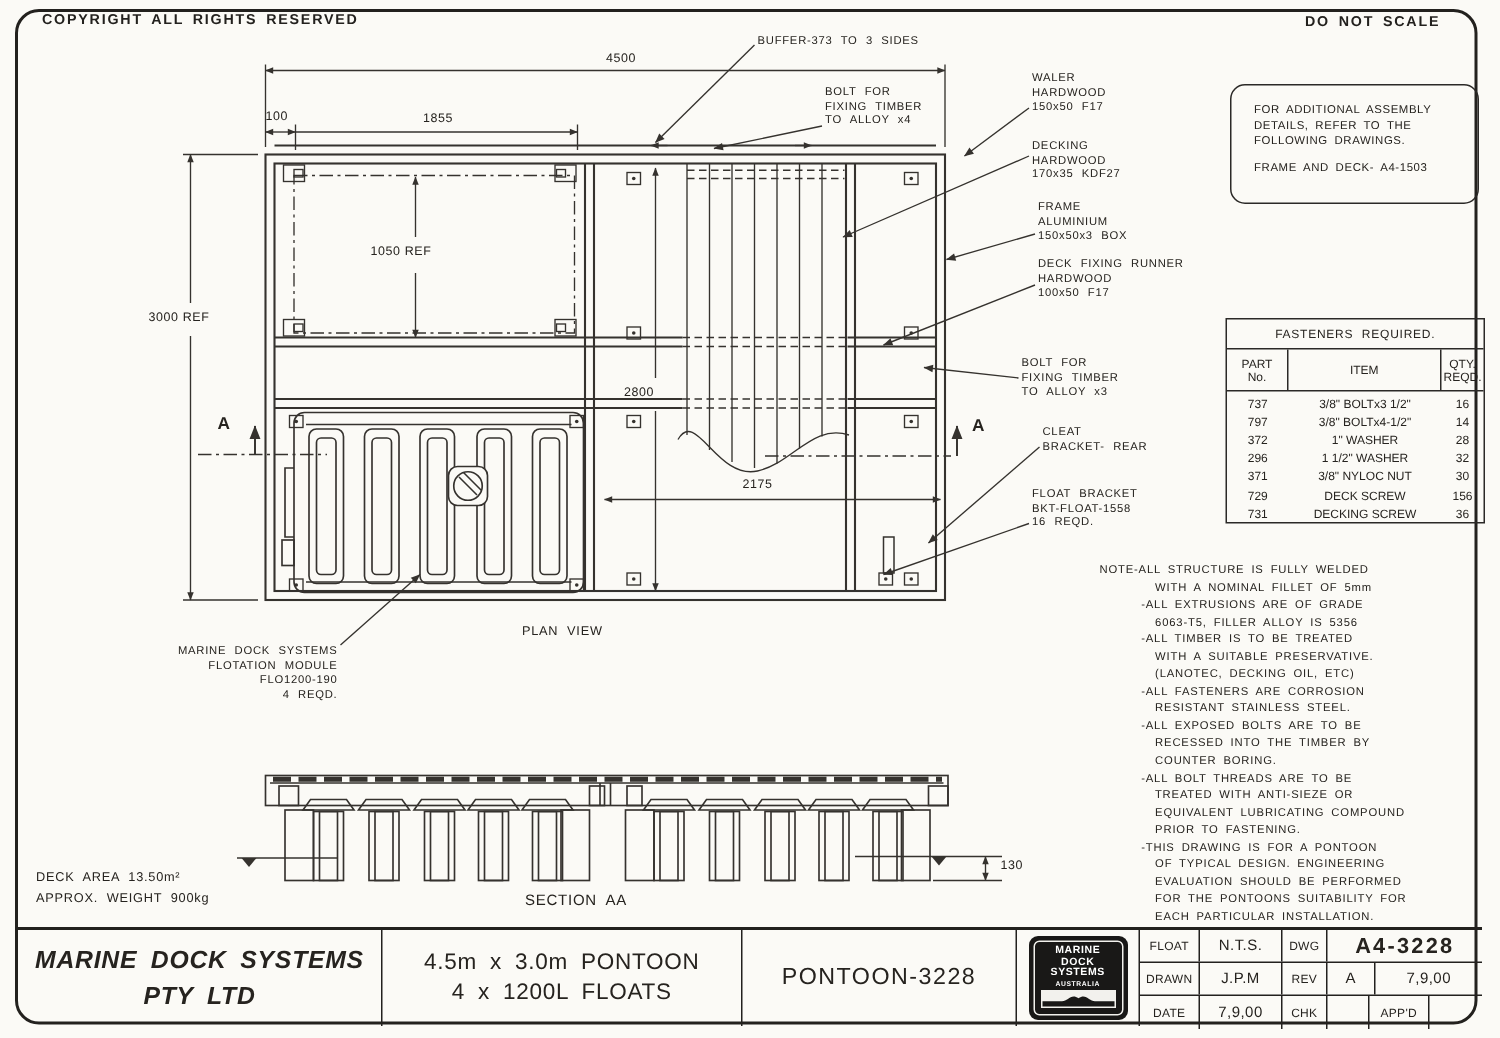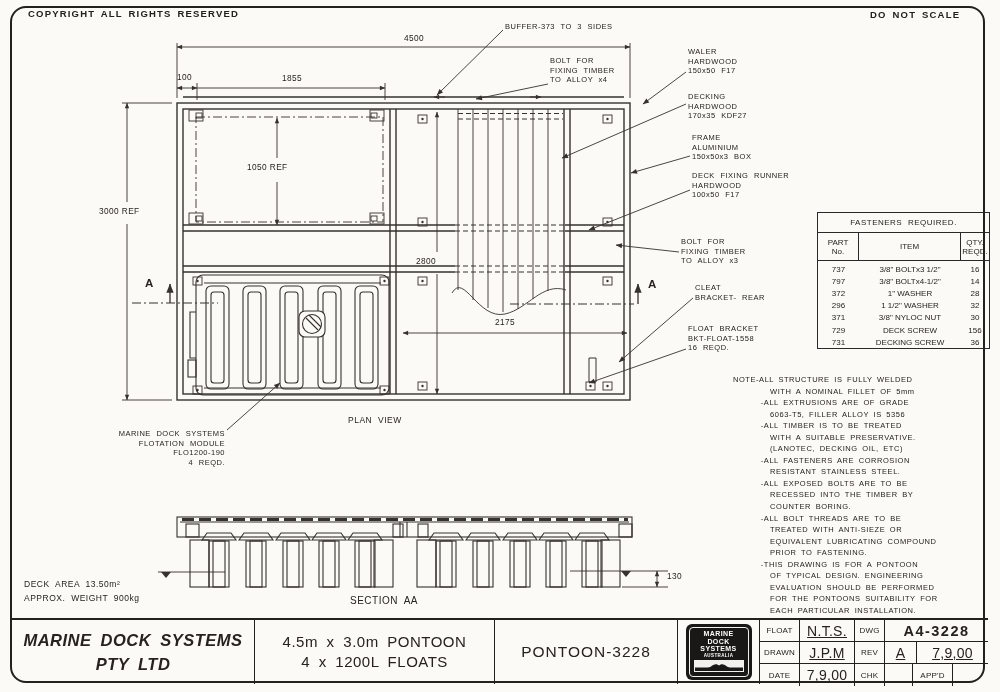--- a/index.html
+++ b/index.html
@@ -42,21 +42,21 @@
   .tb-size{width:240px;font-size:15px;line-height:20px;letter-spacing:.5px;word-spacing:4px;}
   .tb-name{width:183px;font-size:15.5px;letter-spacing:1px;}
   .tb-logo{width:82px;}
   .tb-grid{width:228px;border-right:none;display:block;}
   .tg-row{display:flex;height:22px;box-sizing:border-box;border-bottom:1.4px solid #23211e;}
   .tg-row:last-child{border-bottom:none;}
   .tg-row>div{box-sizing:border-box;border-right:1.4px solid #23211e;display:flex;
               align-items:center;justify-content:center;}
   .tg-row>div:last-child{border-right:none;}
   .lab{font-size:8px;letter-spacing:.2px;}
-  .val{font-size:14px;letter-spacing:.3px;text-decoration:underline;}
+  .val{font-size:10px;letter-spacing:.3px;}
   .dwgno{font-weight:bold;font-size:14.5px;letter-spacing:1.5px;}
   
   .logo{width:66px;height:56px;background:#191817;border-radius:6px;position:relative;
         display:flex;flex-direction:column;align-items:center;justify-content:flex-start;padding-top:6px;box-sizing:border-box;}
   .logo:before{content:"";position:absolute;left:3px;top:3px;right:3px;bottom:3px;
         border:1px solid #f2f1ed;border-radius:4px;}
   .logo .l1{color:#fff;font-weight:bold;font-size:7px;line-height:7.6px;letter-spacing:.4px;z-index:1;}
   .logo .l2{color:#fff;font-weight:bold;font-size:4.5px;line-height:6px;letter-spacing:.4px;z-index:1;}
   .logo svg{position:static;z-index:1;}
 </style>
@@ -338,20 +338,26 @@
 4 REQD.</div>
 
   <div class="amark" style="left:145px;top:277px;">A</div>
   <div class="amark" style="left:648px;top:278px;">A</div>
 
   <div class="txt" style="left:348px;top:416px;font-size:8.5px;">PLAN VIEW</div>
   <div class="txt" style="left:350px;top:596px;font-size:10px;">SECTION AA</div>
   <div class="txt" style="left:24px;top:580px;font-size:8.5px;">DECK AREA 13.50m²</div>
   <div class="txt" style="left:24px;top:594px;font-size:8.5px;">APPROX. WEIGHT 900kg</div>
 
+  <div class="asmbox">
+    <div class="b">FOR ADDITIONAL ASSEMBLY
+DETAILS, REFER TO THE
+FOLLOWING DRAWINGS.</div>
+    <div class="r">FRAME AND DECK- A4-1503</div>
+  </div>
 
   <div class="ftable">
     <div class="ft-title">FASTENERS REQUIRED.</div>
     <div class="ft-head">
       <div class="c-part">PART
 No.</div>
       <div class="c-item">ITEM</div>
       <div class="c-qty">QTY.
 REQD.</div>
     </div>

